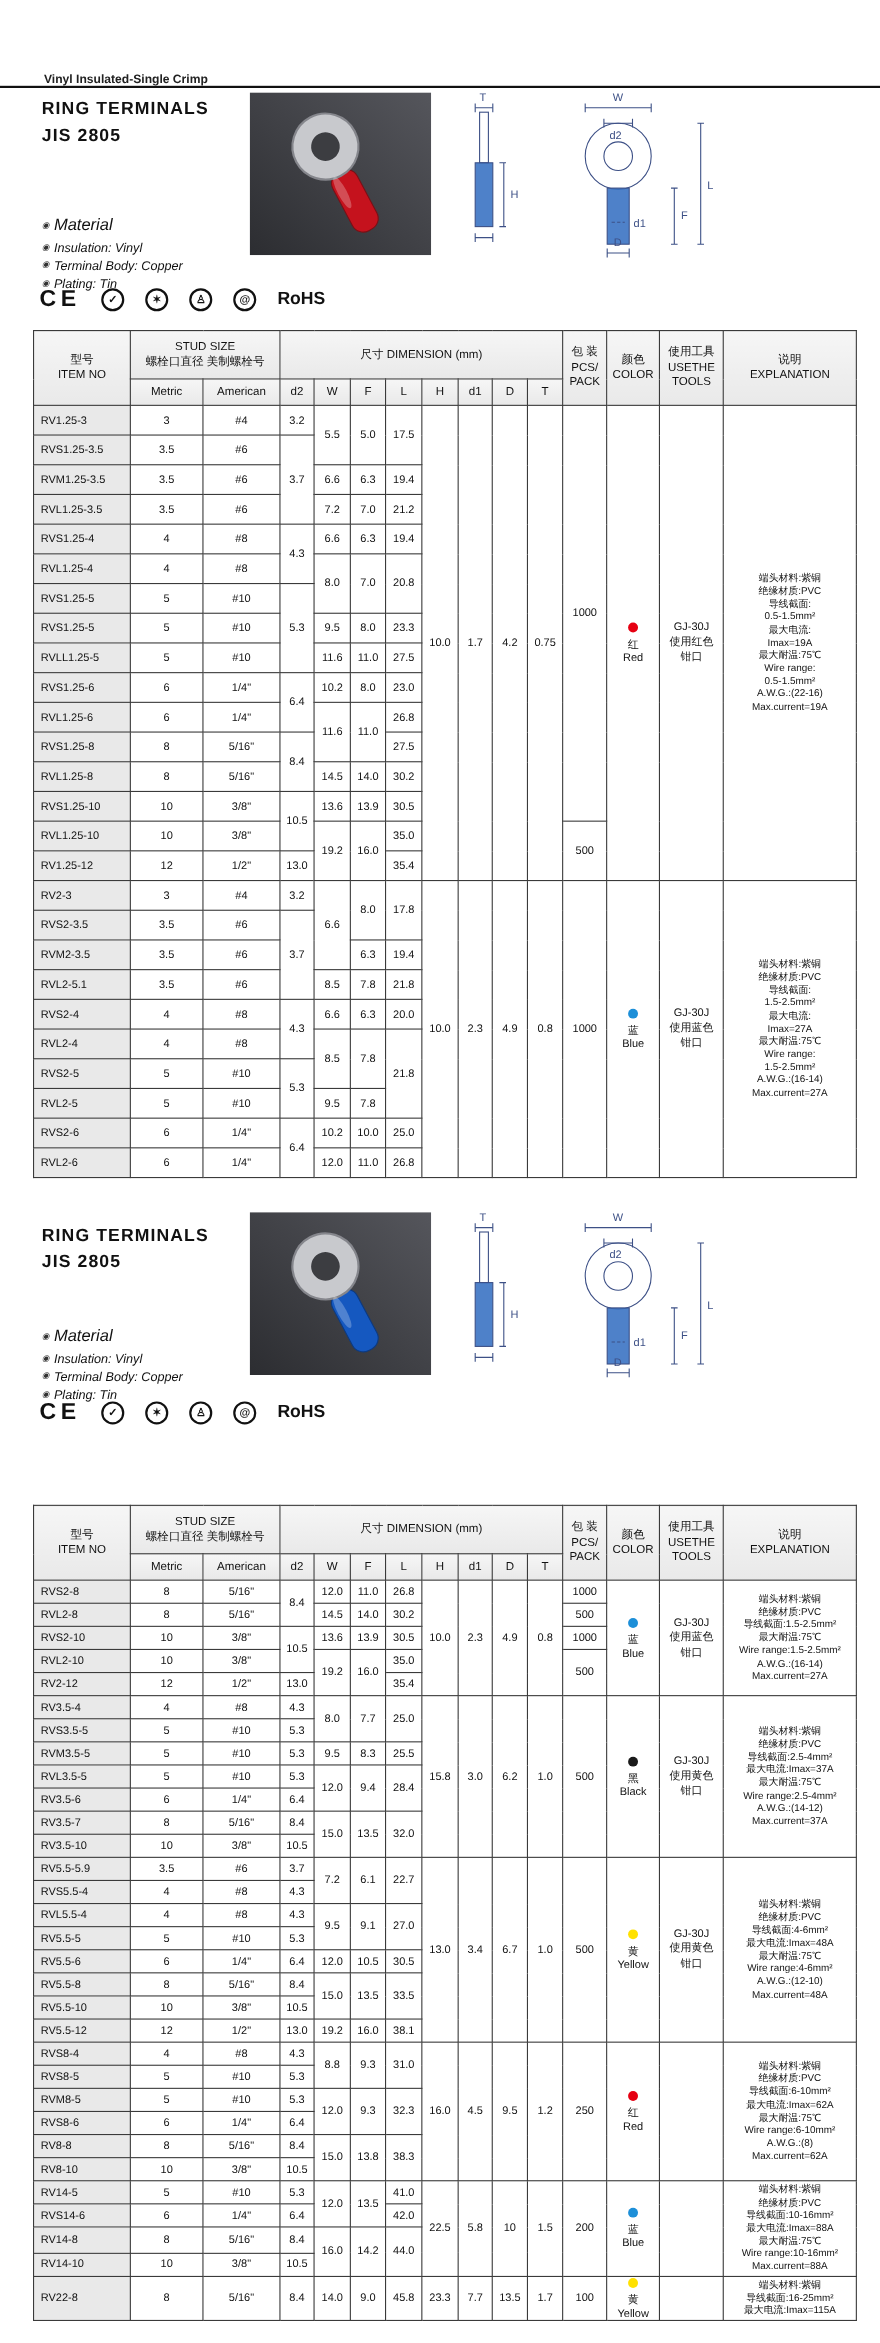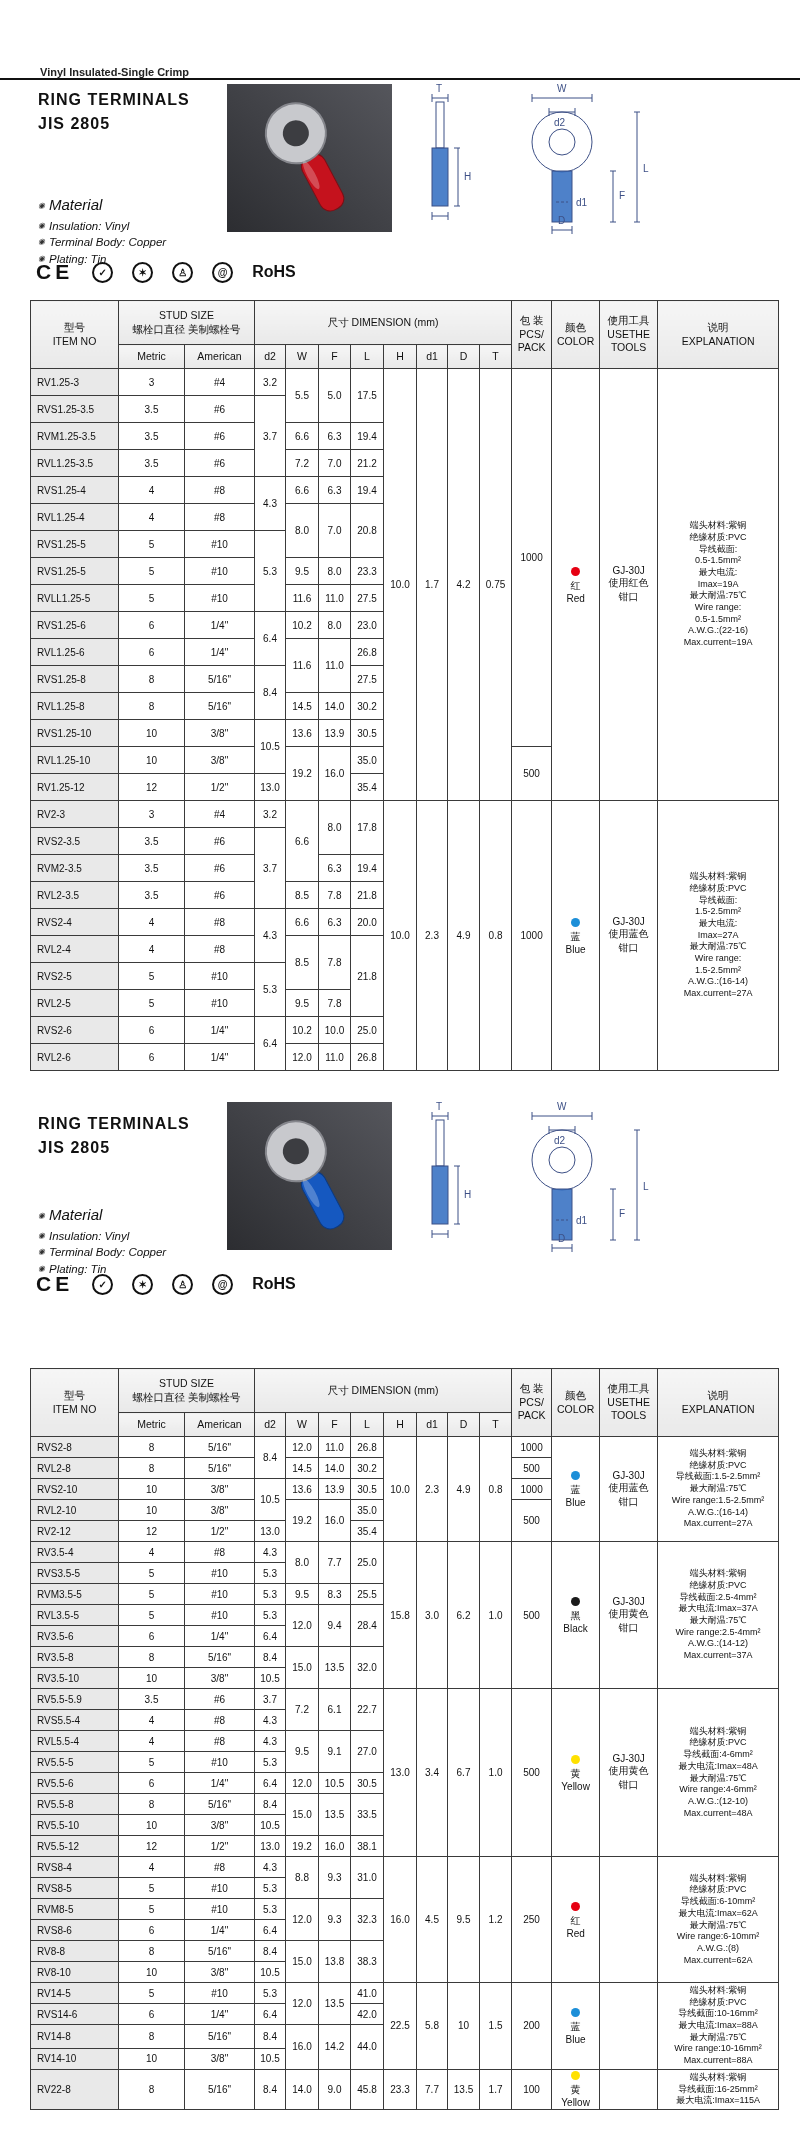--- a/index.html
+++ b/index.html
@@ -636,21 +636,21 @@
             </td>
             <td>
               <div>6.3</div>
             </td>
             <td>
               <div>19.4</div>
             </td>
           </tr>
           <tr>
             <td class="item">
-              <div>RVL2-3.5</div>
+              <div>RVL2-5.1</div>
             </td>
             <td>
               <div>3.5</div>
             </td>
             <td>
               <div>#6</div>
             </td>
             <td>
               <div>8.5</div>
             </td>
@@ -1204,21 +1204,21 @@
             </td>
             <td>
               <div>1/4"</div>
             </td>
             <td>
               <div>6.4</div>
             </td>
           </tr>
           <tr>
             <td class="item">
-              <div>RV3.5-8</div>
+              <div>RV3.5-7</div>
             </td>
             <td>
               <div>8</div>
             </td>
             <td>
               <div>5/16"</div>
             </td>
             <td>
               <div>8.4</div>
             </td>

